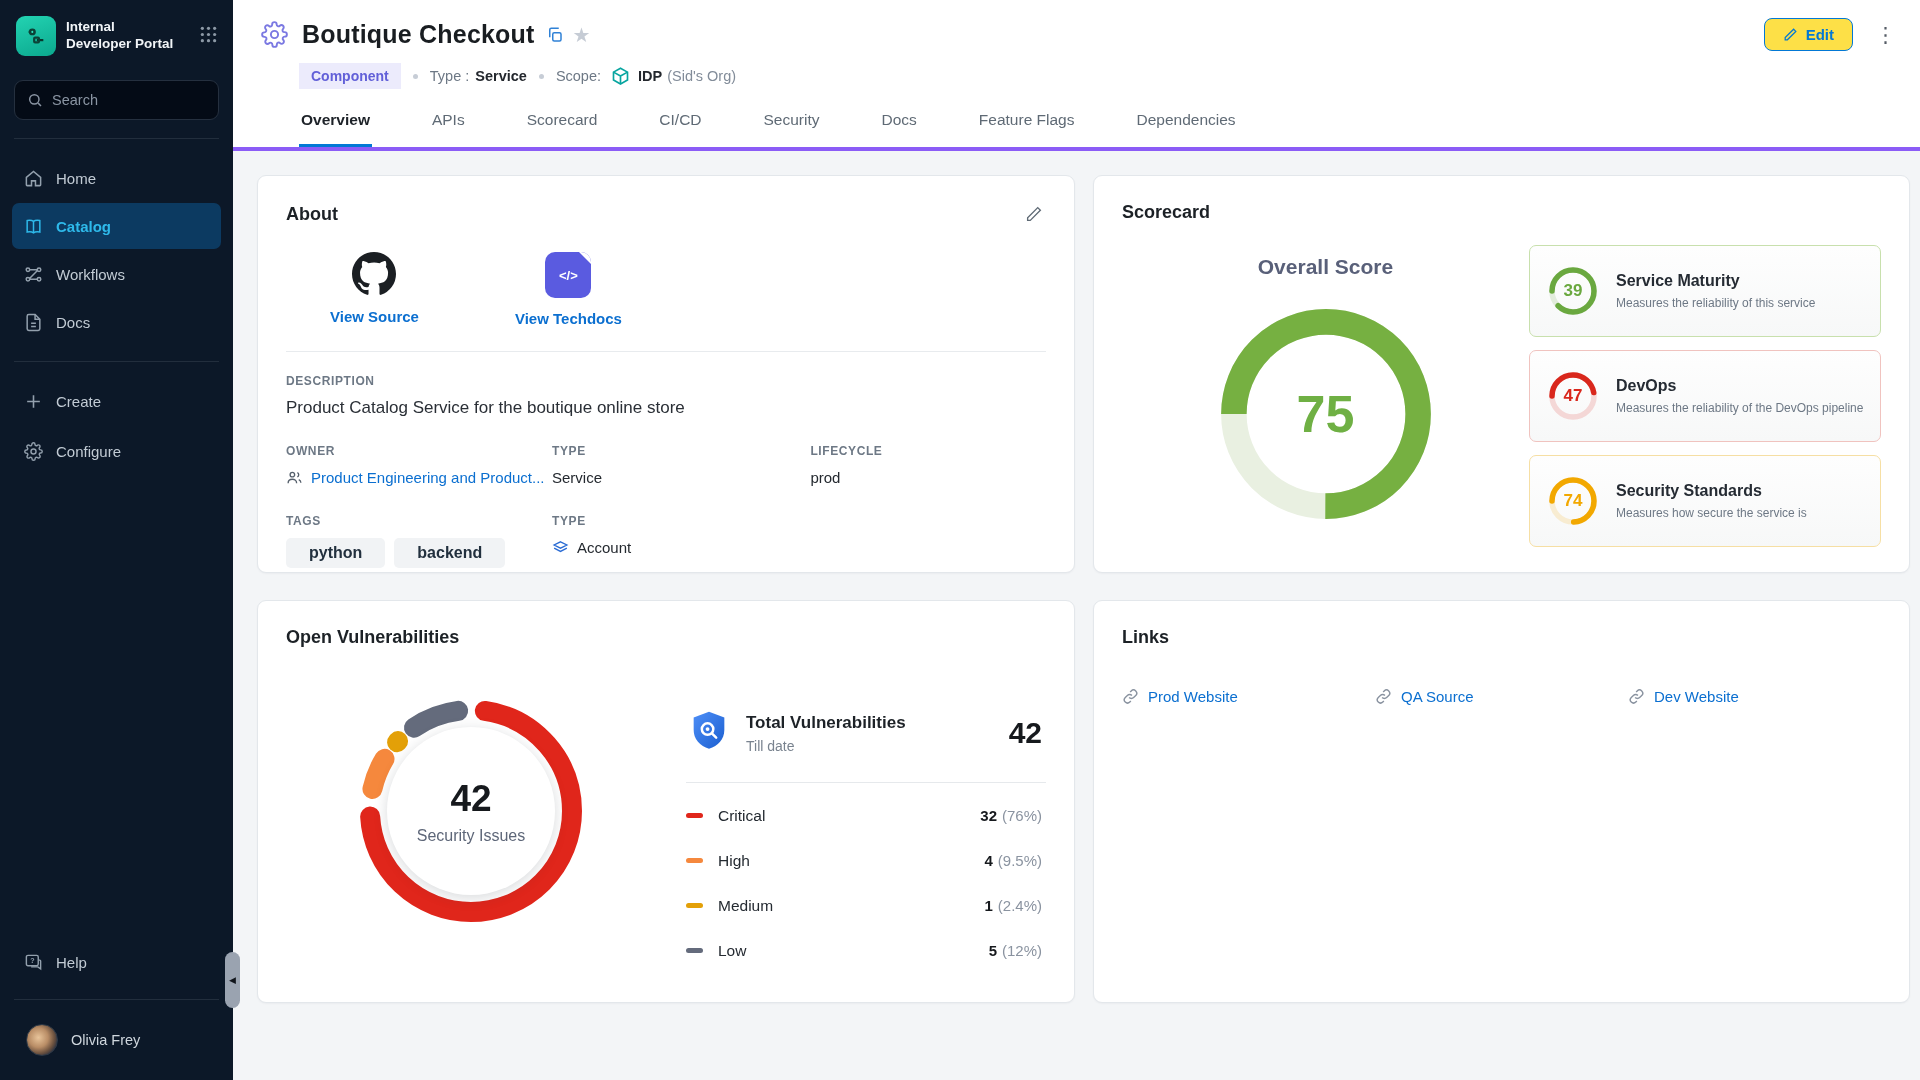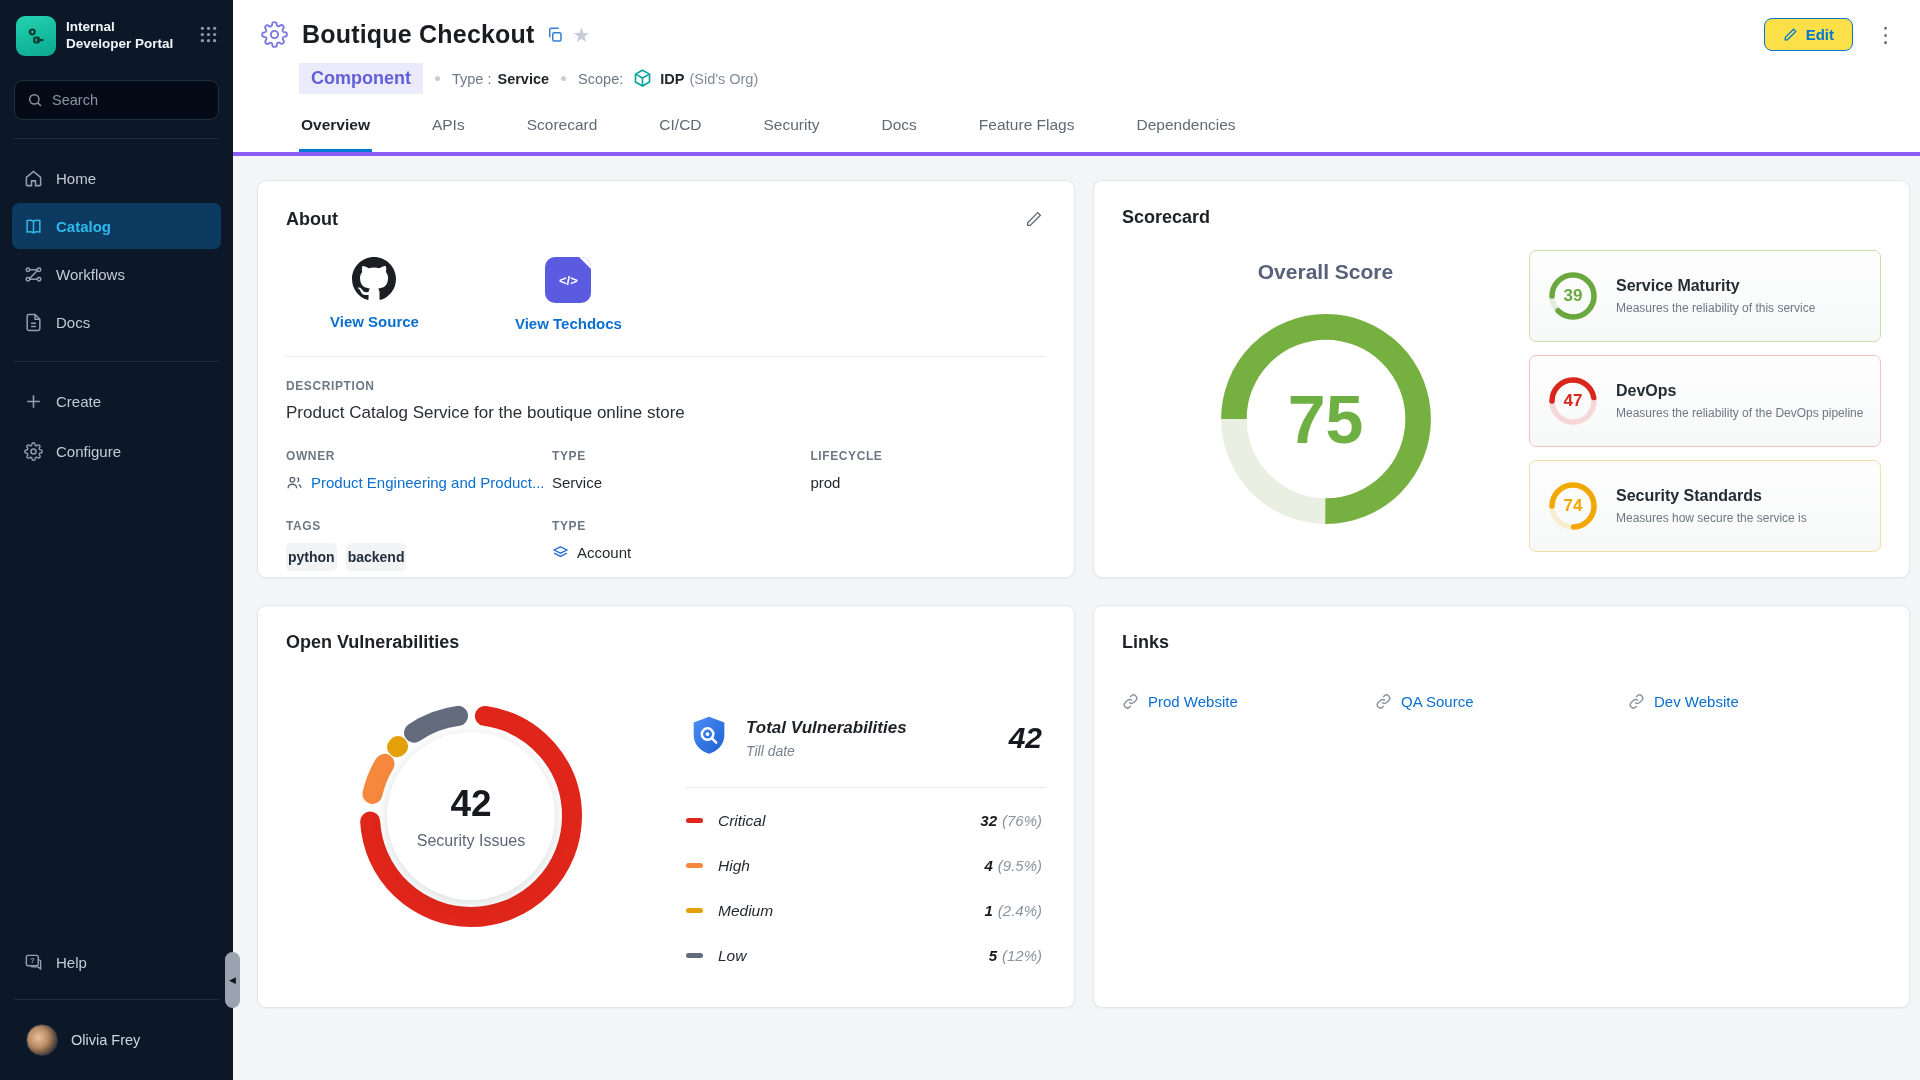--- a/index.html
+++ b/index.html
@@ -32,21 +32,21 @@
   main { flex:1; display:flex; flex-direction:column; }
   .page-header { background:#ffffff; border-bottom:4px solid #8b5cf6; padding:18px 24px 0 28px; }
   .title-row { display:flex; align-items:center; }
   .title-row h1 { font-size:25px; font-weight:700; color:#191d21; margin:0 8px 0 14px; letter-spacing:.2px; }
   .icon-btn { display:inline-flex; align-items:center; justify-content:center; padding:3px; cursor:pointer; }
   .star-glyph { color:#c6ccd5; font-size:20px; margin-left:6px; cursor:pointer; }
   .header-actions { margin-left:auto; display:flex; align-items:center; }
   .edit-btn { display:inline-flex; align-items:center; gap:8px; background:#fde047; color:#0278d5; border:1.5px solid #0278d5; border-radius:8px; padding:7px 18px; font-size:15px; font-weight:700; cursor:pointer; font-family:inherit; }
   .kebab { color:#555c66; font-size:21px; margin-left:22px; cursor:pointer; line-height:1; letter-spacing:0; }
   .breadcrumb-row { display:flex; align-items:center; margin:12px 0 0 38px; }
-  .chip-kind { background:#ecebfc; color:#6260d8; font-size:18px; font-weight:700; padding:5px 12px; border-radius:0; cursor:pointer; }
+  .chip-kind { background:#ecebfc; color:#6260d8; font-size:14px; font-weight:700; padding:5px 12px; border-radius:0; cursor:pointer; }
   .crumb-dot { width:5px; height:5px; border-radius:50%; background:#c7cdd6; margin:0 12px; }
   .crumb-label { color:#6d7885; font-size:14.5px; }
   .crumb-value { color:#23272d; font-size:14.5px; font-weight:700; margin-left:6px; }
   .crumb-org { color:#828c99; font-size:14.5px; margin-left:5px; }
   .scope-cube { margin:0 7px 0 9px; display:inline-flex; }
   .tabs { display:flex; margin:22px 0 0 38px; }
   .tab { font-size:15.5px; color:#5f6a75; padding:0 2px 15px 2px; margin-right:58px; cursor:pointer; border-bottom:3px solid transparent; }
   .tab.active { color:#1d2228; font-weight:700; border-bottom-color:#0278d5; }
 
   .content { padding:24px 10px 0 24px; display:grid; grid-template-columns:818px 817px; grid-template-rows:398px 403px; gap:27px 18px; }
@@ -60,49 +60,49 @@
   .about-link .lbl { margin-top:12px; color:#0b6fd0; font-size:15px; font-weight:700; }
   .techdocs-badge { width:46px; height:46px; border-radius:10px; background:#5a5be0; position:relative; display:flex; align-items:center; justify-content:center; color:#fff; font-size:13px; font-weight:700; }
   .techdocs-badge::after { content:""; position:absolute; top:0; right:0; width:0; height:0; border-top:12px solid #fff; border-left:12px solid transparent; border-top-right-radius:10px; }
   .about-sep { height:1px; background:#e8ebee; margin:24px 0 22px 0; }
   .field-label { font-size:12px; font-weight:700; color:#6d7885; letter-spacing:.6px; }
   .about-desc { margin-top:10px; font-size:17px; color:#2a2f36; }
   .about-grid { display:grid; grid-template-columns:35% 34% 31%; margin-top:26px; }
   .field-value { margin-top:11px; font-size:15px; color:#24292f; }
   .owner-link { margin-top:11px; display:flex; align-items:center; gap:8px; color:#0b6fd0; font-size:15px; cursor:pointer; }
   .tag-row { margin-top:10px; display:flex; gap:9px; }
-  .tag-chip { background:#f1f3f5; border-radius:5px; padding:6px 2px; font-size:14px; font-weight:700; color:#22303e; cursor:pointer; }
+  .tag-chip { background:#f1f3f5; border-radius:5px; padding:6px 23px; font-size:16px; font-weight:700; color:#22303e; cursor:pointer; }
   .scope-val { margin-top:11px; display:flex; align-items:center; gap:8px; font-size:15px; color:#24292f; }
 
   
   .score-body { display:flex; margin-top:18px; }
   .overall-wrap { flex:1; display:flex; flex-direction:column; align-items:center; }
   .overall-label { font-size:21px; font-weight:700; color:#596079; margin:14px 0 24px 0; }
   .donut-wrap { position:relative; width:222px; height:222px; }
   .donut-wrap svg { transform:rotate(-90deg); }
-  .overall-num { position:absolute; inset:0; display:flex; align-items:center; justify-content:center; font-size:68px; font-weight:700; color:#6fb044; }
+  .overall-num { position:absolute; inset:0; display:flex; align-items:center; justify-content:center; font-size:52px; font-weight:700; color:#6fb044; }
   .score-list { width:352px; display:flex; flex-direction:column; gap:13px; margin-top:4px; }
   .score-item { border:1.5px solid #ddd; border-radius:7px; background:linear-gradient(180deg,#fefefe,#f7f8f8); display:flex; align-items:center; padding:12px 16px; height:92px; cursor:pointer; }
   .mini-donut { position:relative; width:54px; height:54px; flex:0 0 54px; }
   .mini-donut svg { transform:rotate(-90deg); }
   .mini-donut .mini-ring-track { opacity:.16; }
   .mini-score { position:absolute; inset:0; display:flex; align-items:center; justify-content:center; font-size:17px; font-weight:700; }
   .score-item-text { margin-left:16px; }
   .score-item-name { font-size:16px; font-weight:700; color:#252b33; }
   .score-item-desc { font-size:12px; color:#6d7885; margin-top:6px; }
 
   
   .vuln-body { display:flex; margin-top:26px; }
   .vuln-donut-area { width:370px; display:flex; justify-content:center; }
   .vuln-donut { position:relative; width:242px; height:242px; margin-top:16px; }
   .vuln-donut svg { transform:rotate(-90deg); }
   .vuln-center { position:absolute; left:37px; top:37px; width:168px; height:168px; border-radius:50%; background:#fff; box-shadow:0 3px 14px rgba(40,50,60,.18); display:flex; flex-direction:column; align-items:center; justify-content:center; }
   .vuln-center .num { font-size:37px; font-weight:700; color:#16191d; }
   .vuln-center .cap { font-size:16px; color:#5d6678; margin-top:7px; }
-  .vuln-right { flex:1; margin-left:30px; margin-top:34px;font-style:italic; }
+  .vuln-right { flex:1; margin-left:30px; margin-top:34px; }
   .total-row { display:flex; align-items:center; }
   .shield-wrap { flex:0 0 46px; }
   .total-text { margin-left:14px; }
   .total-title { font-size:17px; font-weight:700; color:#1d2227; }
   .total-sub { font-size:14px; color:#79838f; margin-top:5px; }
   .total-value { margin-left:auto; font-size:30px; font-weight:700; color:#16191d; padding-right:4px; }
   .vuln-sep { height:1px; background:#e6e9ec; margin:24px 0 10px 0; }
   .vuln-row { display:flex; align-items:center; height:45px; }
   .swatch { width:17px; height:5px; border-radius:3px; background:#999; }
   .vuln-row .lbl { margin-left:15px; font-size:15.5px; color:#242a31; }

